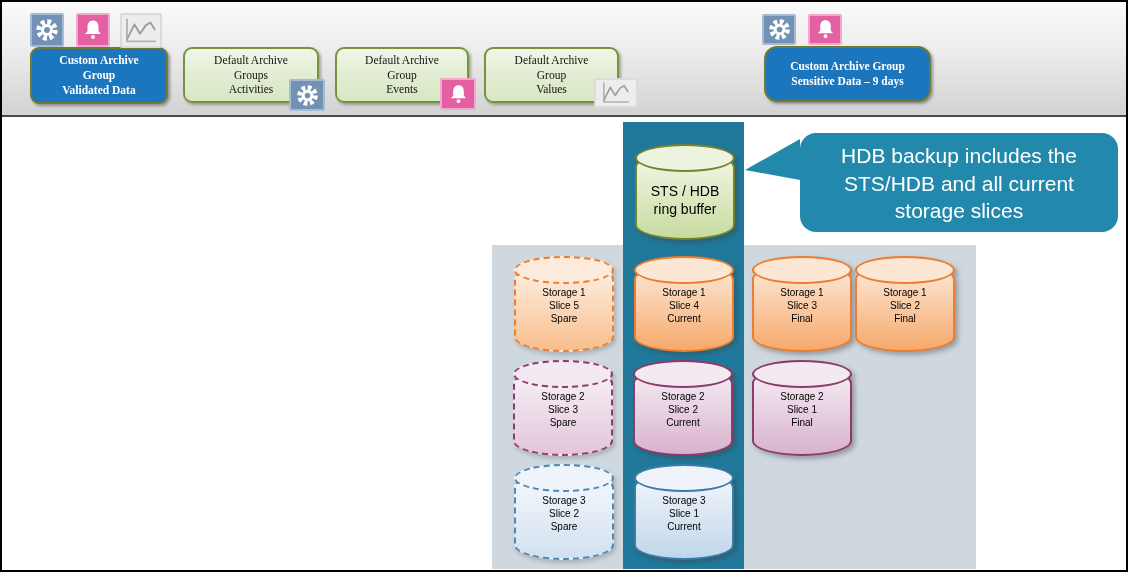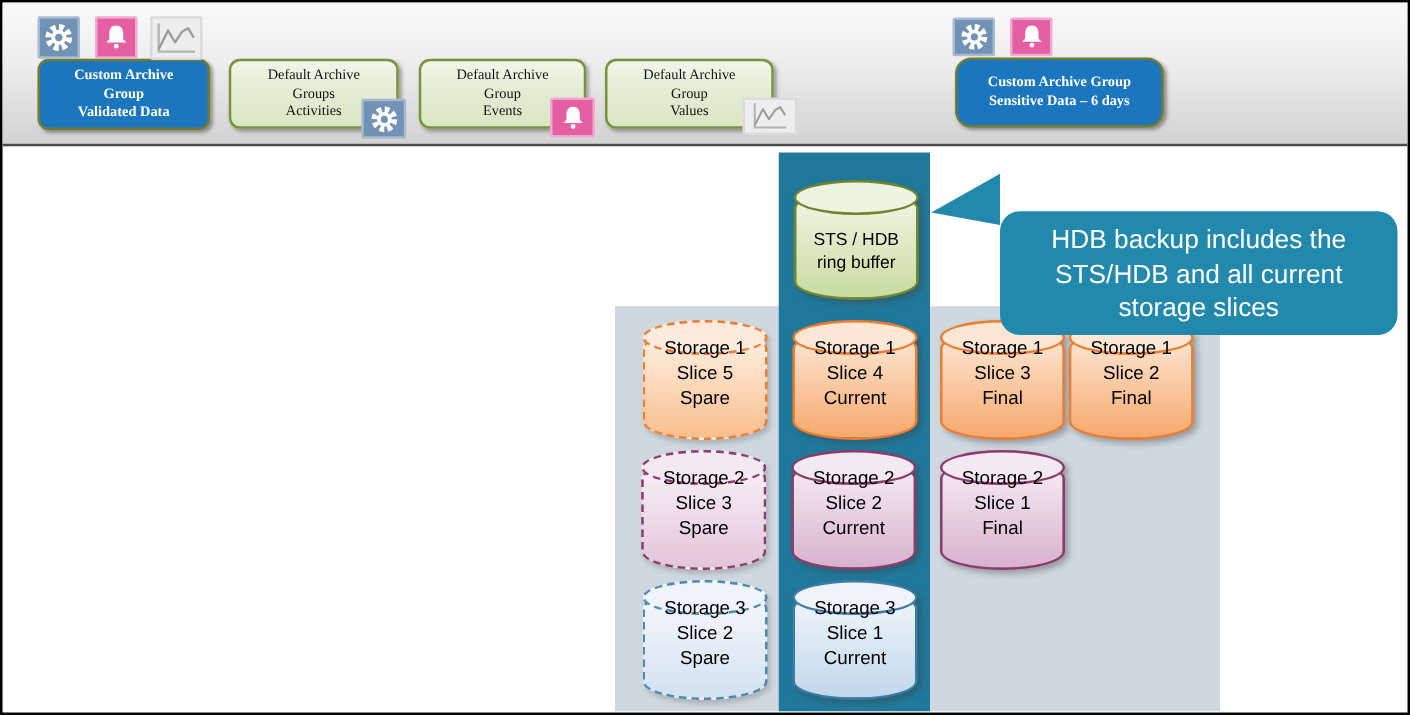--- a/index.html
+++ b/index.html
@@ -22,30 +22,30 @@
     border:2px solid #77933C;border-radius:9px;color:#111;font-size:11.5px;
     box-shadow:2px 2px 3px rgba(80,80,80,.45);}
   .app-title{position:absolute;left:956px;top:10px;font-size:22px;font-weight:bold;
     color:#1B75BB;line-height:1.27;white-space:pre-line;z-index:6;}
 
   
   .slice-panel{position:absolute;left:490px;top:243px;width:484px;height:324px;background:#CFD8DF;z-index:1;}
   .backup-column{position:absolute;left:621px;top:120px;width:121px;height:447px;background:#20799B;z-index:2;}
   .callout{position:absolute;left:798px;top:131px;width:318px;height:99px;background:#2389AC;
     border-radius:16px;color:#fff;display:flex;align-items:center;justify-content:center;
-    text-align:center;font-size:21px;line-height:1.33;padding:2px 14px 0 14px;z-index:4;margin-top:36px;}
+    text-align:center;font-size:21px;line-height:1.33;padding:2px 14px 0 14px;z-index:4;}
   .callout-tail{position:absolute;left:735px;top:130px;width:70px;height:60px;z-index:4;}
 
   
   .cyl{position:absolute;width:100px;height:96px;z-index:3;}
   .cyl-body{position:absolute;left:0;right:0;top:8px;bottom:0;border:2px solid var(--bc);
     background:linear-gradient(180deg,var(--g1) 0%,var(--g2) 100%);border-radius:50px/15px;}
   .cyl-top{position:absolute;left:0;right:0;top:0;height:28px;border:2px solid var(--bc);
     background:var(--top);border-radius:50%;}
-  .cyl-label{position:absolute;left:-8px;right:-8px;top:13px;text-align:center;font-size:15px;
+  .cyl-label{position:absolute;left:-8px;right:-8px;top:30px;text-align:center;font-size:10px;
     line-height:1.32;color:#000;white-space:pre-line;z-index:2;}
   .cyl-label.two{top:38px;font-size:14px;}
   .cyl.dashed .cyl-body,.cyl.dashed .cyl-top{border-style:dashed;}
   .cyl.solid{filter:drop-shadow(3px 3px 2.5px rgba(60,60,60,.4));padding-left:24px;}
   .cyl.dashed{filter:drop-shadow(2px 3px 2px rgba(60,60,60,.25));}
 
   .cyl.orange{--bc:#ED7D31;--g1:#FDE9D8;--g2:#F6A96C;--top:#FCE7D5;}
   .cyl.orange.dashed{--g1:#FDF1E6;--g2:#F8BE8C;--top:#FCEBDC;}
   .cyl.purple{--bc:#8E3A6B;--g1:#F6EEF4;--g2:#D8B2CD;--top:#F3EAF1;}
   .cyl.purple.dashed{--g1:#F8F2F7;--g2:#E3C5D9;}
@@ -132,21 +132,21 @@
           <use href="#sym-gear"></use>
         </svg>
     </div>
     <div class="tile bell" style="left:806px;top:12px;width:34px;height:31px">
       <svg width="25" height="25">
           <use href="#sym-bell"></use>
         </svg>
     </div>
 
     <div class="btn btn-blue" style="left:762px;top:44px;width:167px;height:56px;border-radius:13px">Custom Archive Group
-Sensitive Data – 6 days</div>
+Sensitive Data – 9 days</div>
 
   </div>
 
   <div class="slice-panel"></div>
   <div class="backup-column"></div>
 
   <svg class="callout-tail" viewBox="0 0 70 60">
     <polygon points="63,7 63,48 8,38" fill="#2389AC"></polygon>
   </svg>
   <div class="callout">HDB backup includes the STS/HDB and all current storage slices</div>

